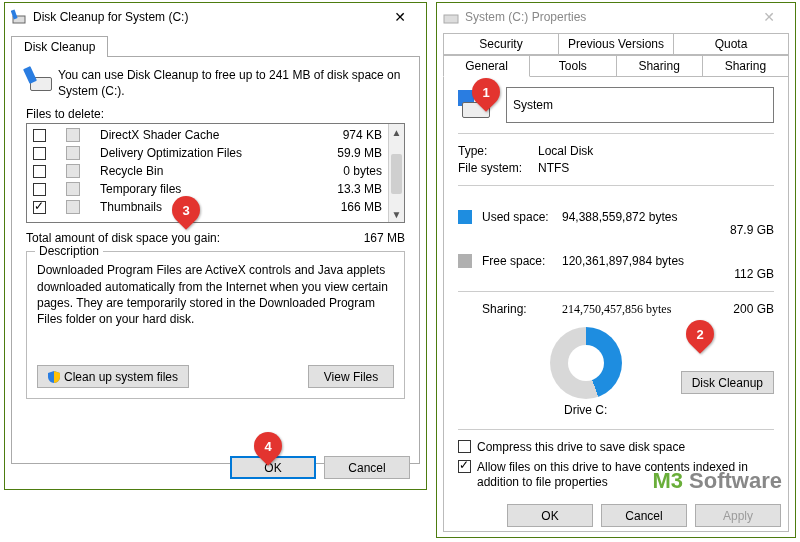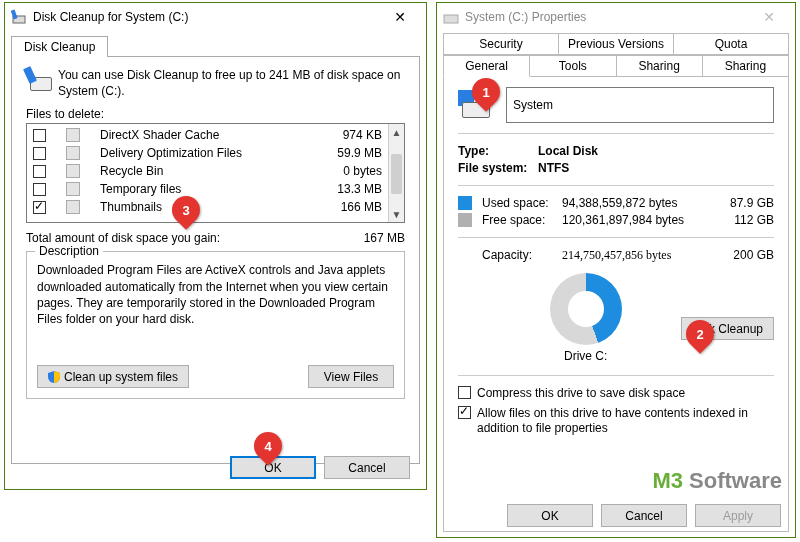--- a/index.html
+++ b/index.html
@@ -77,29 +77,29 @@
   }
   .tabrow .tab2:first-child { border-left:1px solid #bbb;}
   .tab2.sel { background:#fff; border-bottom:1px solid #fff; position:relative; z-index:2;}
   .propsbody { border:1px solid #bbb; margin:-1px 6px 6px; padding:10px 14px 10px; height:456px; position:relative; background:#fff;}
   .namer { display:flex; align-items:center; gap:14px; }
   .prop-drive-ico { width:34px; height:30px; position:relative;}
   .prop-drive-ico .win { position:absolute; left:0; top:0; width:16px; height:16px; background:#2a7de1;}
   .prop-drive-ico .case { position:absolute; left:4px; top:12px; width:28px; height:16px; border:1px solid #666; border-radius:2px; background:#eee;}
   .name-input { flex:1; height:36px; border:1px solid #7a7a7a; padding:0 6px; font-family:inherit; font-size:12px;}
   .hr { border:none; border-top:1px solid #ccc; margin:10px 0;}
-  .kv { display:flex; margin:3px 0;font-weight:bold;}
+  .kv { display:flex; margin:3px 0;}
   .kv .k { width:80px;}
   .space-row { display:flex; align-items:center; margin:3px 0;}
   .swatch { width:14px; height:14px; margin-right:10px;}
   .swatch.blue { background:#1e8de0;}
   .swatch.gray { background:#b0b0b0;}
   .space-row .k { width:80px;}
   .space-row .bytes { flex:1;}
-  .space-row .gb { width:56px; text-align:right;}
+  .space-row .gb { width:56px; text-align:right;margin-top:27px;}
   .caprow { display:flex; margin:6px 0 0 24px;}
   .caprow .k { width:80px;}
   .caprow .bytes { flex:1;font-family:Liberation Serif, serif;}
   .caprow .gb { width:56px; text-align:right;}
   .donut-area { position:relative; height:92px; margin-top:10px;}
   .donut {
     width:72px; height:72px; border-radius:50%;
     background: conic-gradient(#1e8de0 0deg 160deg, #d8d8d8 160deg 360deg);
     position:absolute; left:92px; top:0;
   }
@@ -265,21 +265,21 @@
       <span class="gb">87.9 GB</span>
     </div>
     <div class="space-row">
       <span class="swatch gray"></span>
       <span class="k">Free space:</span>
       <span class="bytes">120,361,897,984 bytes</span>
       <span class="gb">112 GB</span>
     </div>
     <hr class="hr">
     <div class="caprow">
-      <span class="k">Capacity:</span>
+      <span class="k">Sharing:</span>
       <span class="bytes">214,750,457,856 bytes</span>
       <span class="gb">200 GB</span>
     </div>
 
     <div class="donut-area">
       <div class="donut"></div>
       <div class="drive-label">Drive C:</div>
       <div class="btn btn-cleanup">Disk Cleanup</div>
     </div>
 

